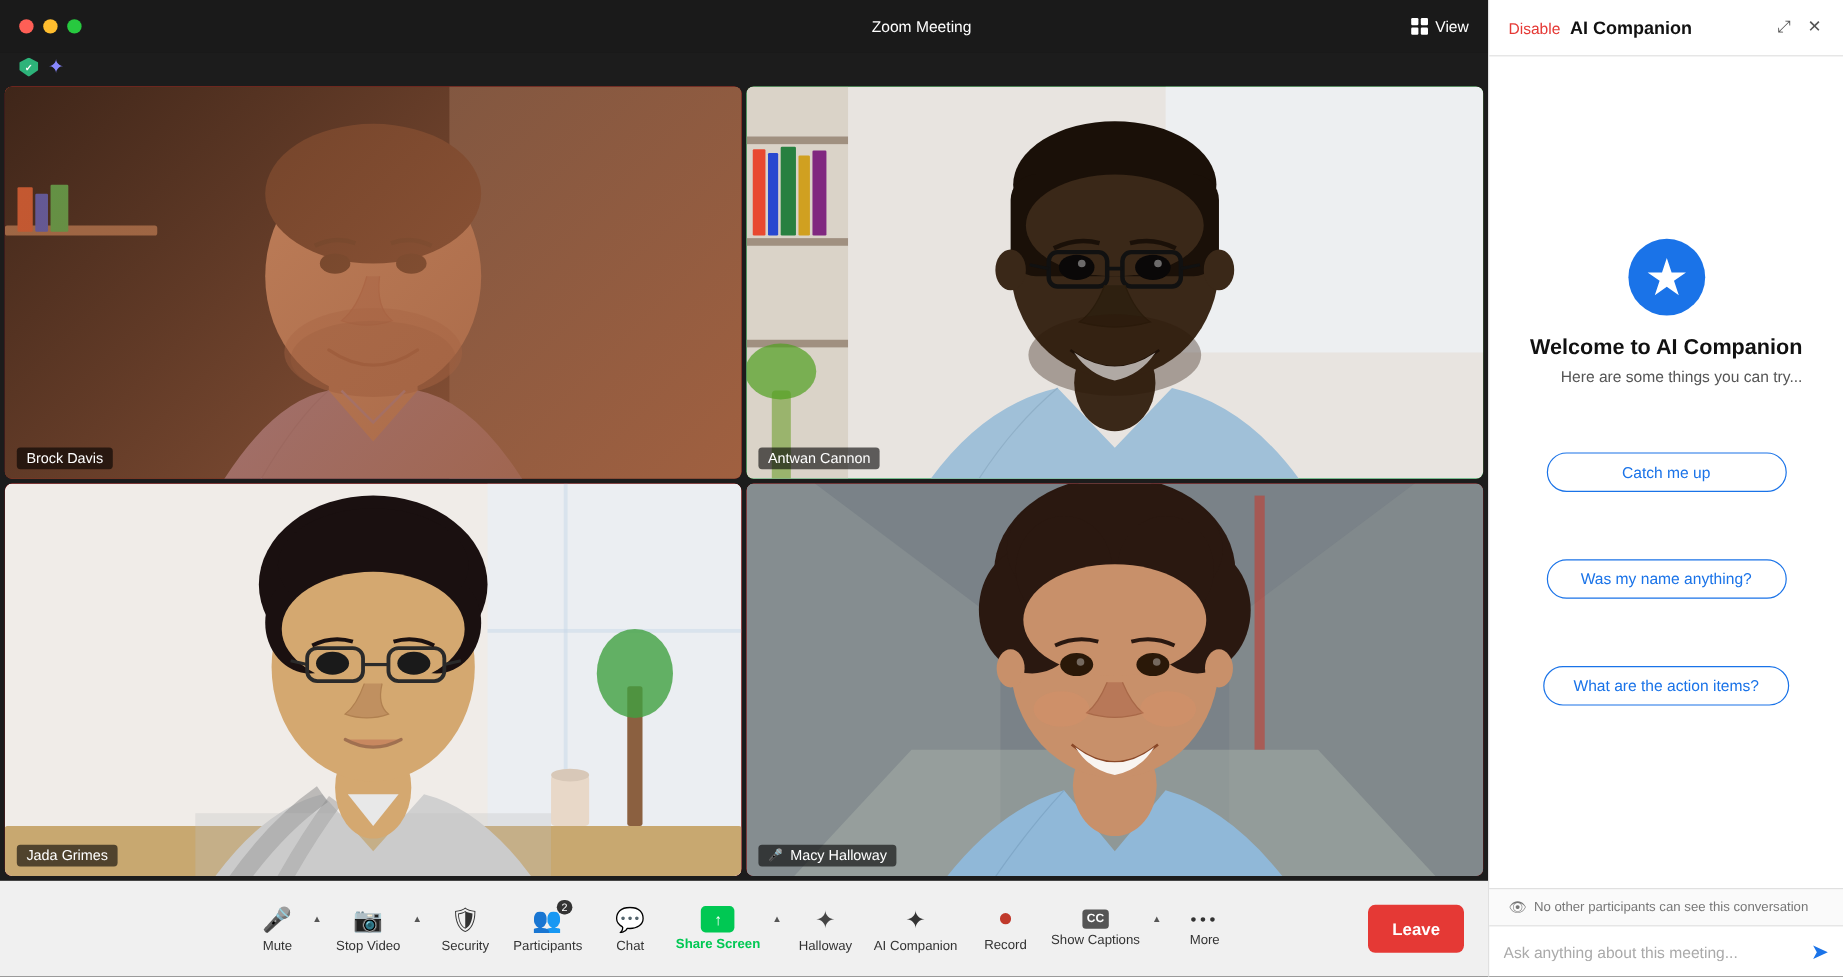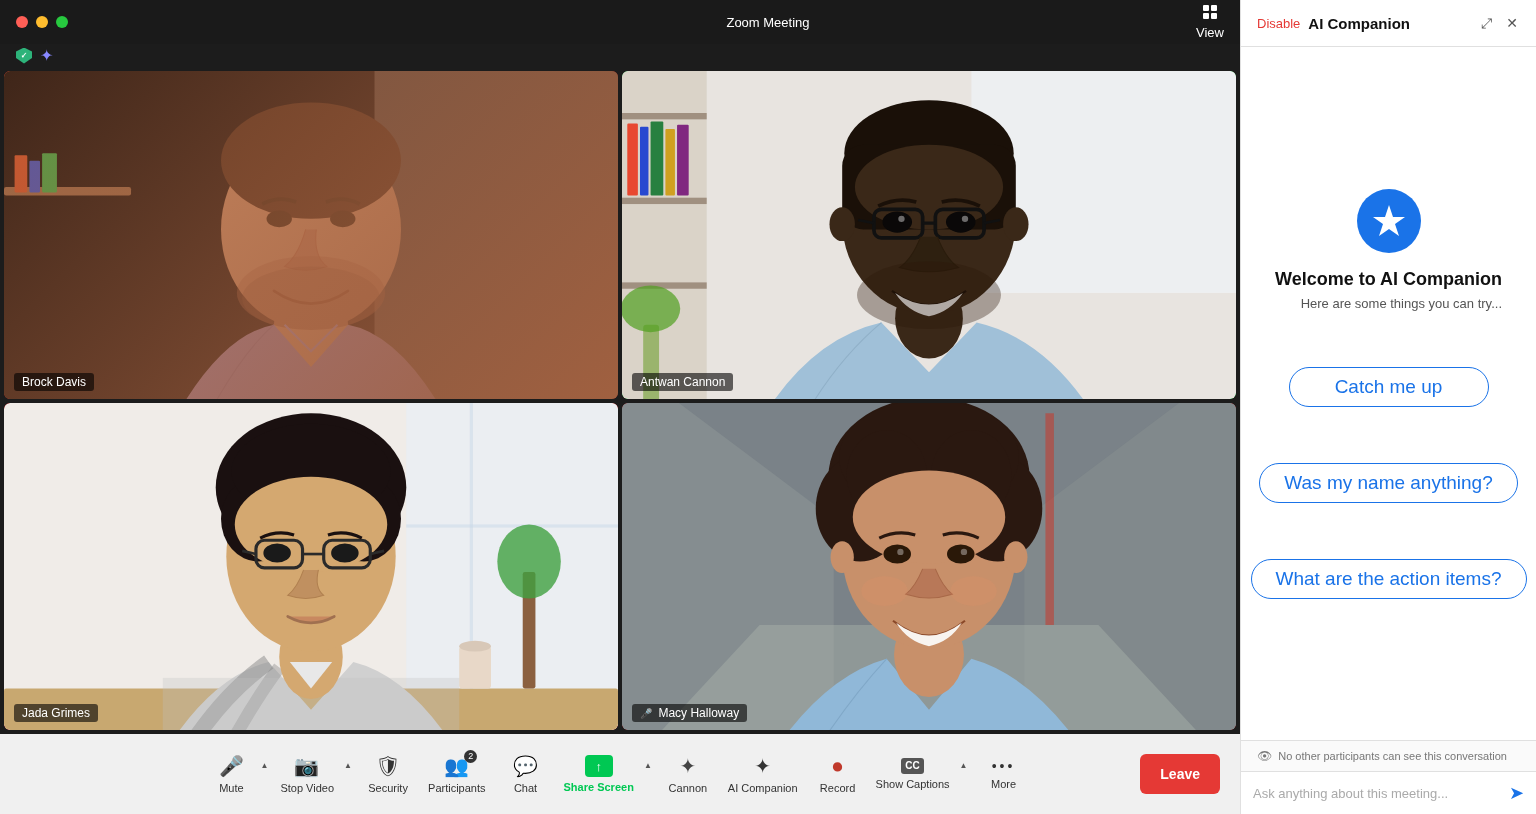--- a/index.html
+++ b/index.html
@@ -48,21 +48,20 @@
       color: #ffffff;
       font-size: 13px;
       font-weight: 500;
     }
     .title-bar-right {
       display: flex;
       align-items: center;
       gap: 6px;
       color: #ffffff;
       font-size: 13px;
-      flex-direction: column;
     }
     .grid-icon {
       display: grid;
       grid-template-columns: 1fr 1fr;
       gap: 2px;
       width: 14px;
       height: 14px;
     }
     .grid-icon span {
       background: #fff;
@@ -268,21 +267,21 @@
       text-align: right;
       margin-top: -8px;
     }
 
     .ai-suggestion-btn {
       border: 1.5px solid #1a73e8;
       background: #fff;
       color: #1a73e8;
       border-radius: 20px;
       padding: 8px 24px;
-      font-size: 19px;
+      font-size: 13px;
       font-weight: 500;
       cursor: pointer;
       white-space: nowrap;
       min-width: 200px;
       text-align: center;
       margin-top: 40px;
     }
 
     
     .ai-privacy {
@@ -680,21 +679,21 @@
             </span>
             <span class="btn-label" style="color:#00c853;font-weight:600;">Share Screen</span>
           </button>
           <button class="tool-btn-arrow">
             <span class="arr">▲</span>
           </button>
         </div>
 
         <button class="tool-btn">
           <span class="btn-icon" style="color:#444;">✦</span>
-          <span class="btn-label">Cannon</span>
+          <span class="btn-label">Halloway</span>
         </button>
 
         <button class="tool-btn">
           <span class="btn-icon">✦</span>
           <span class="btn-label">AI Companion</span>
         </button>
 
         <button class="tool-btn">
           <span class="btn-icon" style="color:#c0392b;">⏺</span>
           <span class="btn-label">Record</span>

